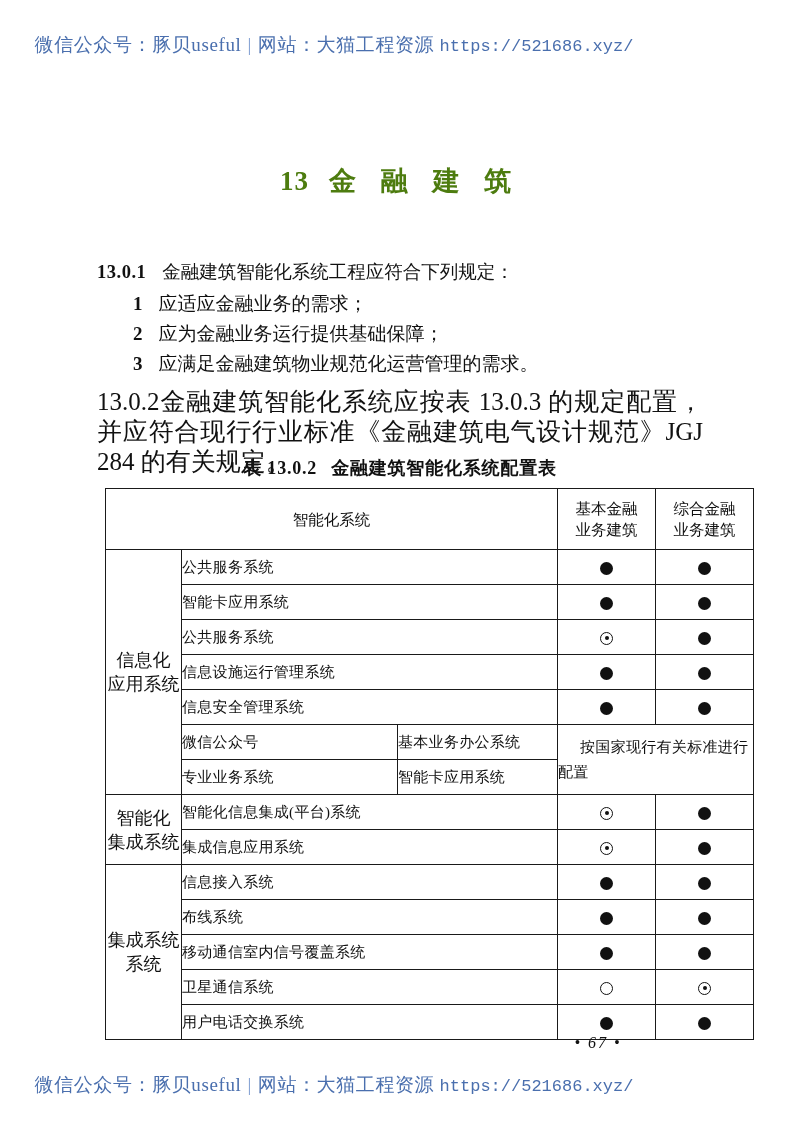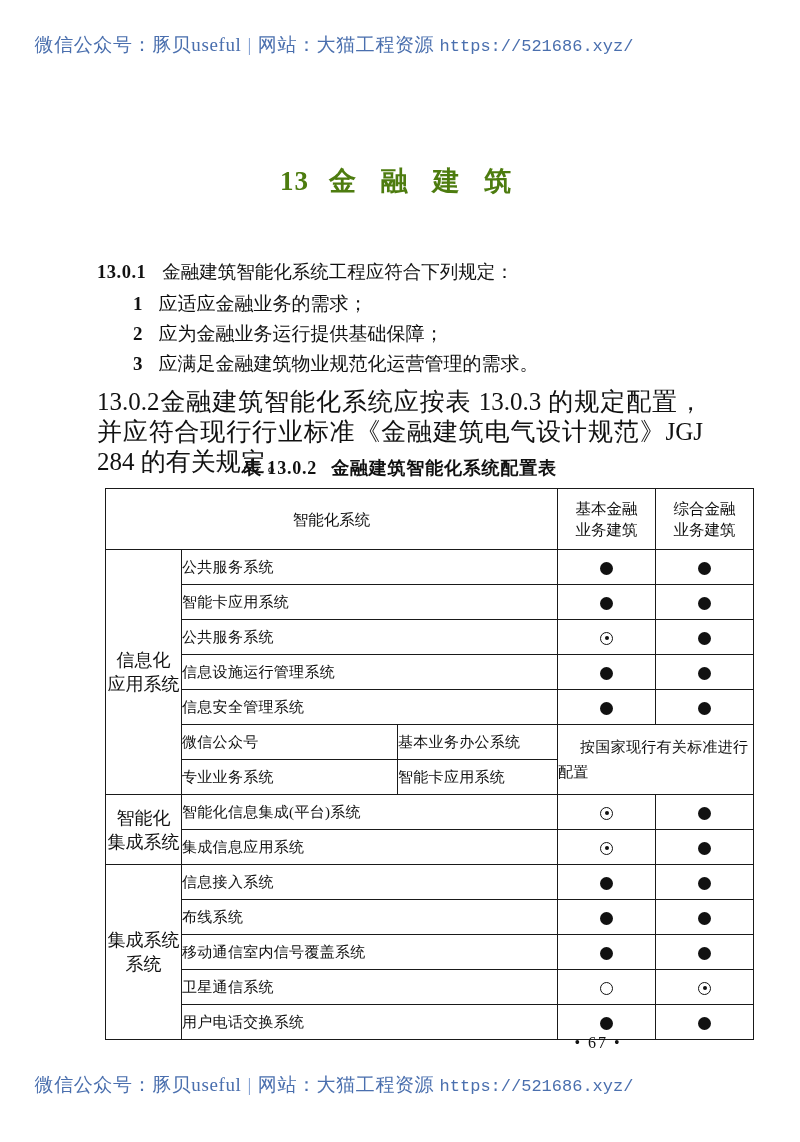--- a/index.html
+++ b/index.html
@@ -188,20 +188,21 @@
   .page-number {
     position: absolute;
     top: 1034px;
     left: 0;
     width: 756px;
     text-align: center;
     font-size: 16px;
     letter-spacing: 2px;
     padding-left: 440px;
     box-sizing: border-box;
+    font-style: italic;
   }
 </style>
 </head>
 <body>
 
 <div class="watermark" id="wm-top">
   <span>微信公众号：豚贝useful</span><span class="wm-sep">|</span><span>网站：大猫工程资源</span>
   <span class="wm-url">https://521686.xyz/</span>
 </div>
 

